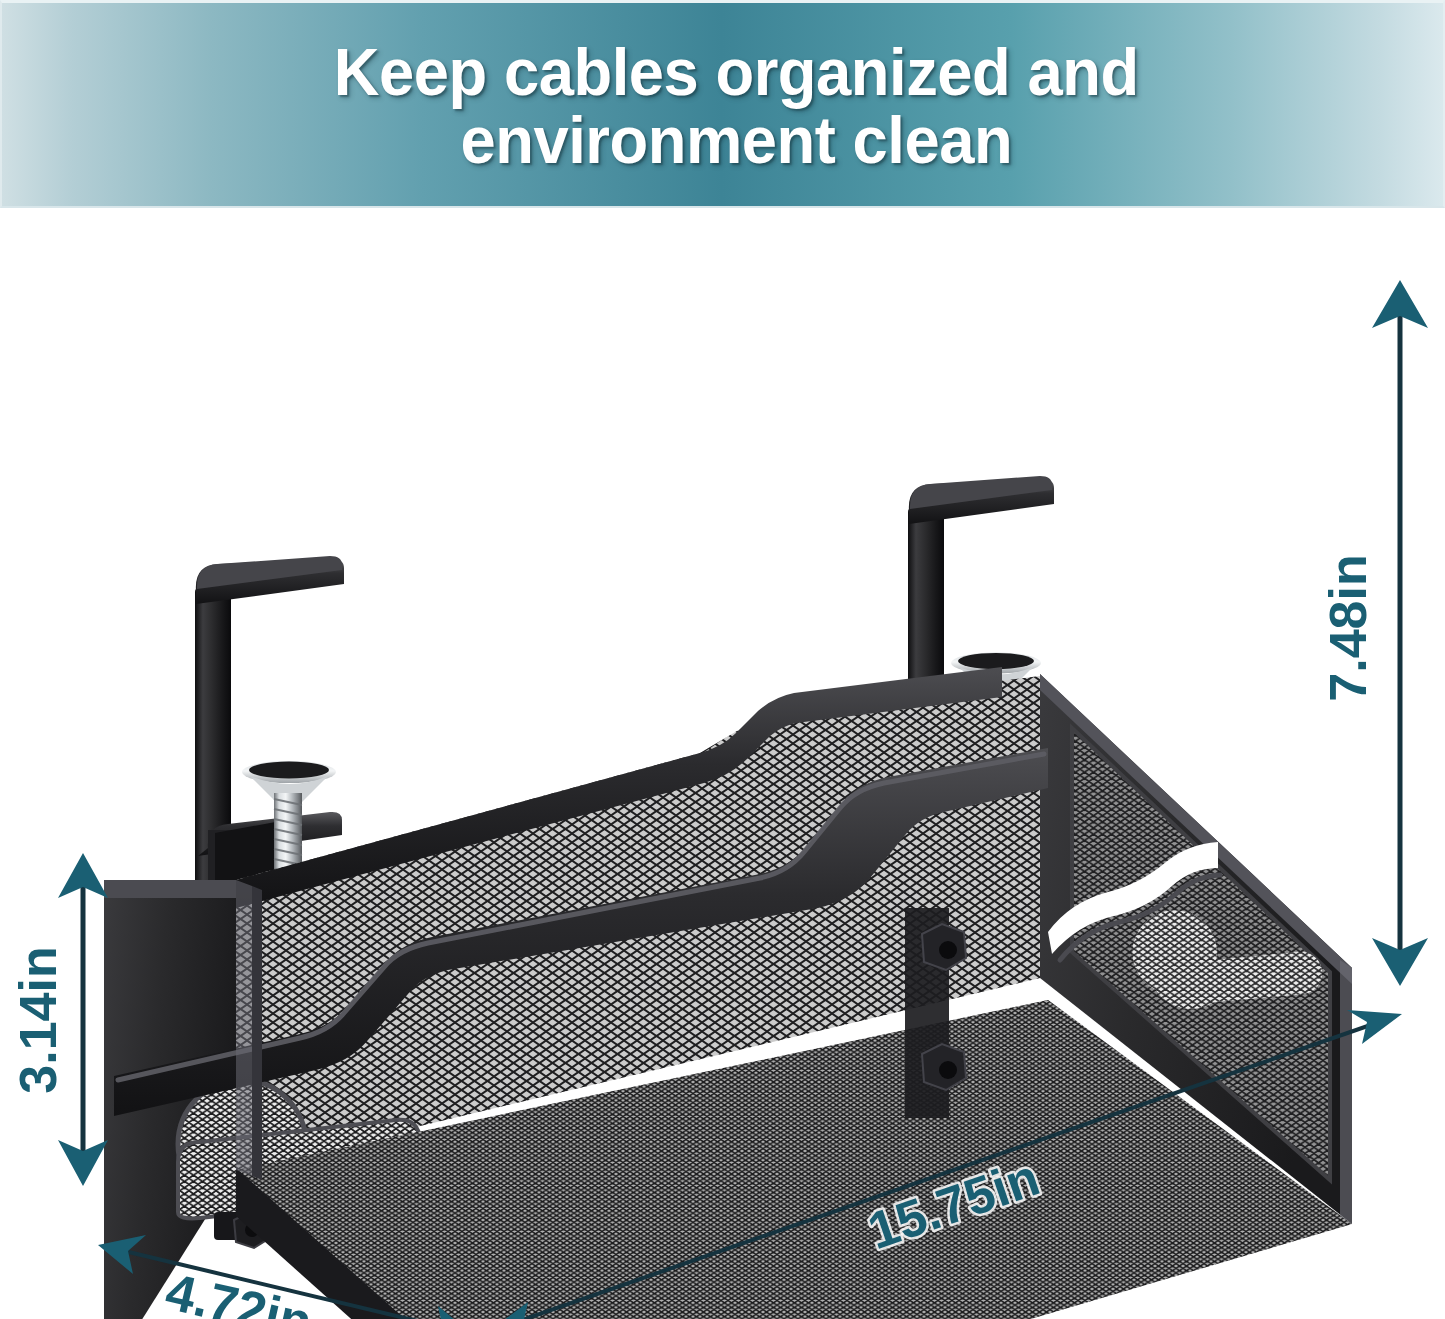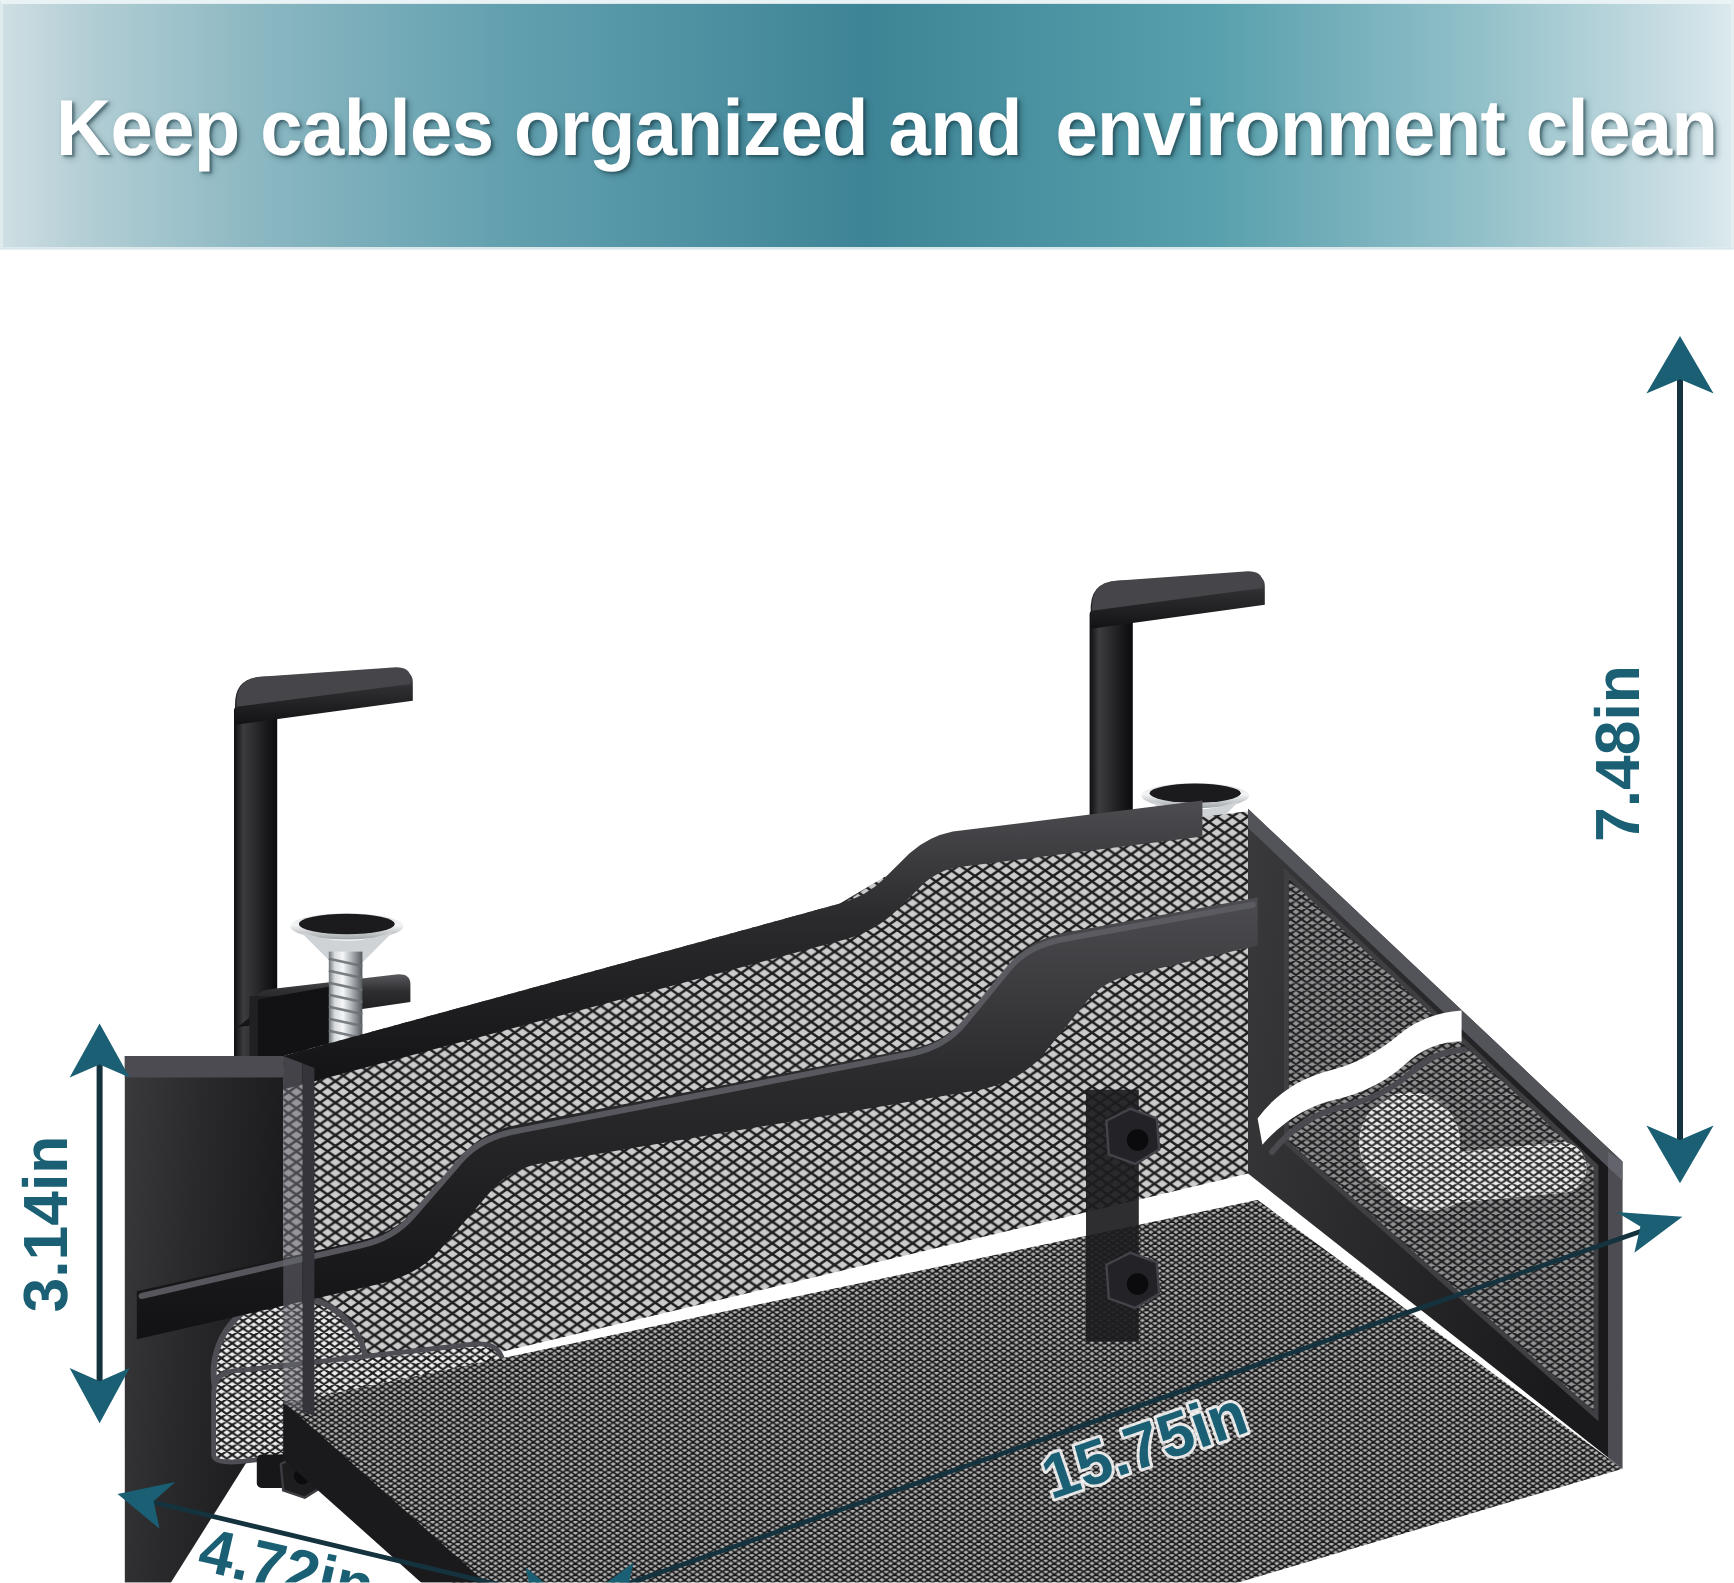--- a/index.html
+++ b/index.html
@@ -40,21 +40,21 @@
     box-sizing: border-box;
     border-top: 3px solid #e9f2f4;
     border-left: 2px solid #dfeaed;
     border-right: 2px solid #e4eef1;
     border-bottom: 2px solid #d8e6ea;
   }
   #banner-inner {
     position: absolute;
     inset: 0;
     display: flex;
-    flex-direction: row;
+    flex-direction: column;
     align-items: center;
     justify-content: center;
     padding-top: 4px;
     margin-left: 28px;
   }
   .banner-line {
     color: #ffffff;
     font-family: "Liberation Sans", sans-serif;
     font-weight: bold;
     font-size: 66px;

